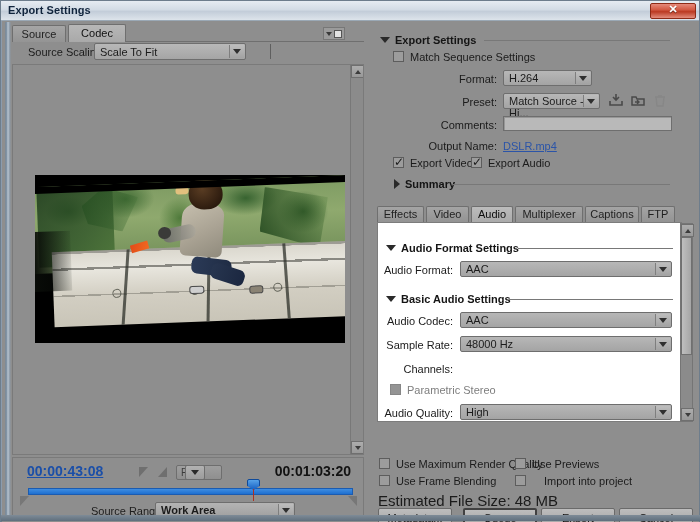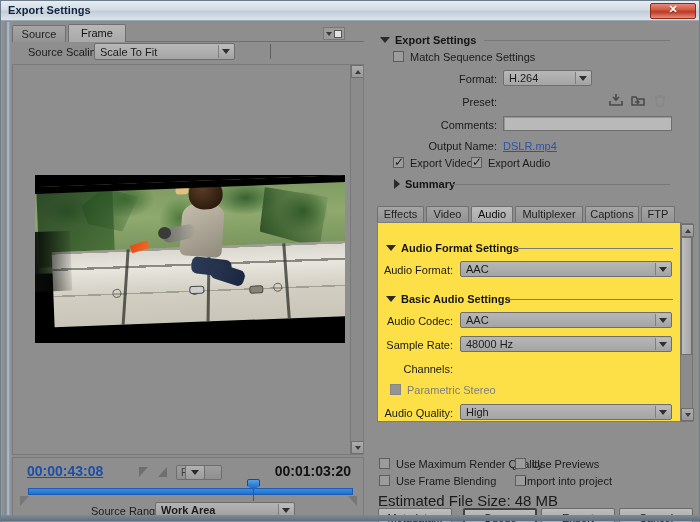--- a/index.html
+++ b/index.html
@@ -110,21 +110,21 @@
   #panel-menu-btn .lines { width: 8px; height: 8px; background: #e2e2e2; border: 1px solid #555; }
 
   
   #scaling-row {
     position: absolute; left: 6px; top: 21px; width: 352px; height: 20px;
   }
   #scaling-label {
     position: absolute; left: 16px; top: 3px; font-size: 11px; color: #1c1c1c;
   }
   #scaling-select {
-    position: absolute; left: 82px; top: 0px; width: 141px; height: 17px;
+    position: absolute; left: 82px; top: 0px; width: 152px; height: 17px;
     background: linear-gradient(to bottom, #b8b8b8, #a5a5a5);
     border: 1px solid #6e6e6e; border-radius: 2px;
     cursor: pointer;
   }
   #scaling-select .val {
     position: absolute; left: 5px; top: 2px; font-size: 11px; color: #1b1b1b;
   }
   .dd-arrow {
     position: absolute; right: 1px; top: 1px; bottom: 1px; width: 15px;
     background: linear-gradient(to bottom, #bdbdbd, #a3a3a3);
@@ -395,21 +395,21 @@
     background: linear-gradient(to bottom, #a4a4a4, #939393);
     border: 1px solid #6f6f6f; border-bottom: none;
     border-radius: 2px 2px 0 0;
     font-size: 11px; color: #1f1f1f;
     text-align: center; line-height: 15px; cursor: pointer;
   }
   .rtab.active { background: linear-gradient(to bottom, #bcbcbc, #ababab); color: #0d0d0d; }
 
   #settings-box {
     position: absolute; left: 5px; top: 24px; width: 305px; height: 195px;
-    border: 1px solid #7c7c7c; background: #fde047;
+    border: 1px solid #7c7c7c; background: #ffffff;
   }
 
   #audio-scroll {
     position: absolute; right: 3px; top: 222px; width: 13px; height: 200px;
     background: #8b8b8b; border: 1px solid #757575;
   }
   #audio-thumb {
     position: absolute; left: 0; top: 13px; width: 11px; height: 118px;
     background: linear-gradient(to right, #bfbfbf, #a6a6a6);
     border: 1px solid #707070; cursor: pointer;
@@ -453,21 +453,21 @@
   <div class="frame-shine"></div>
 
   <div id="body-area">
 
     <div id="left-panel">
       <div class="lp-shade"></div>
 
       <div id="tabstrip">
         <div id="tabfill"></div>
         <div class="tab" id="tab-source">Source</div>
-        <div class="tab active" id="tab-output">Frame</div>
+        <div class="tab active" id="tab-output">Codec</div>
         <div id="panel-menu-btn">
           <span class="caret"></span>
           <span class="lines"></span>
         </div>
       </div>
 
       <div id="scaling-row">
         <div id="scaling-label">Source Scaling:</div>
         <div id="scaling-select">
           <span class="val">Scale To Fit</span>
@@ -552,20 +552,24 @@
       <div class="cb" style="left:21px; top:29px;"></div>
       <div class="cb-label" style="left:38px; top:29px;">Match Sequence Settings</div>
 
       <div class="fld-label" style="left:40px; top:51px; width:85px;">Format:</div>
       <div class="fld-select" style="left:131px; top:48px; width:89px;">
         <span class="val">H.264</span>
         <span class="dd-arrow"></span>
       </div>
 
       <div class="fld-label" style="left:40px; top:74px; width:85px;">Preset:</div>
+      <div class="fld-select" style="left:131px; top:71px; width:97px;">
+        <span class="val">Match Source - Hi...</span>
+        <span class="dd-arrow"></span>
+      </div>
 
       <div class="icon-btn" style="left:236px; top:71px;">
         <svg width="16" height="15" viewBox="0 0 16 15">
           <path d="M8 1 L8 6 M5 4 L8 7 L11 4" stroke="#4a4a4a" stroke-width="1.6" fill="none"></path>
           <path d="M2 8 L2 12 L14 12 L14 8" stroke="#4a4a4a" stroke-width="1.6" fill="none"></path>
         </svg>
       </div>
       <div class="icon-btn" style="left:258px; top:71px;">
         <svg width="16" height="15" viewBox="0 0 16 15">
           <path d="M2 4 L6 4 L7 6 L14 6 L14 12 L2 12 Z" stroke="#4a4a4a" stroke-width="1.5" fill="none"></path>
@@ -659,21 +663,21 @@
       </div>
 
       <div class="cb" style="left:7px; top:436px;"></div>
       <div class="cb-label" style="left:24px; top:436px;">Use Maximum Render Quality</div>
       <div class="cb" style="left:143px; top:436px;"></div>
       <div class="cb-label" style="left:160px; top:436px;">Use Previews</div>
 
       <div class="cb" style="left:7px; top:453px;"></div>
       <div class="cb-label" style="left:24px; top:453px;">Use Frame Blending</div>
       <div class="cb" style="left:143px; top:453px;"></div>
-      <div class="cb-label" style="left:152px; top:453px;">Import into project</div>
+      <div class="cb-label" style="left:172px; top:453px;">Import into project</div>
 
       <div id="estimated-size">Estimated File Size:  48 MB</div>
 
       <div class="btn" style="left:6px;   top:486px; width:74px;">Metadata...</div>
       <div class="btn default" style="left:91px;  top:486px; width:74px;">Queue</div>
       <div class="btn" style="left:169px; top:486px; width:74px;">Export</div>
       <div class="btn" style="left:247px; top:486px; width:74px;">Cancel</div>
 
     </div>
   </div>

